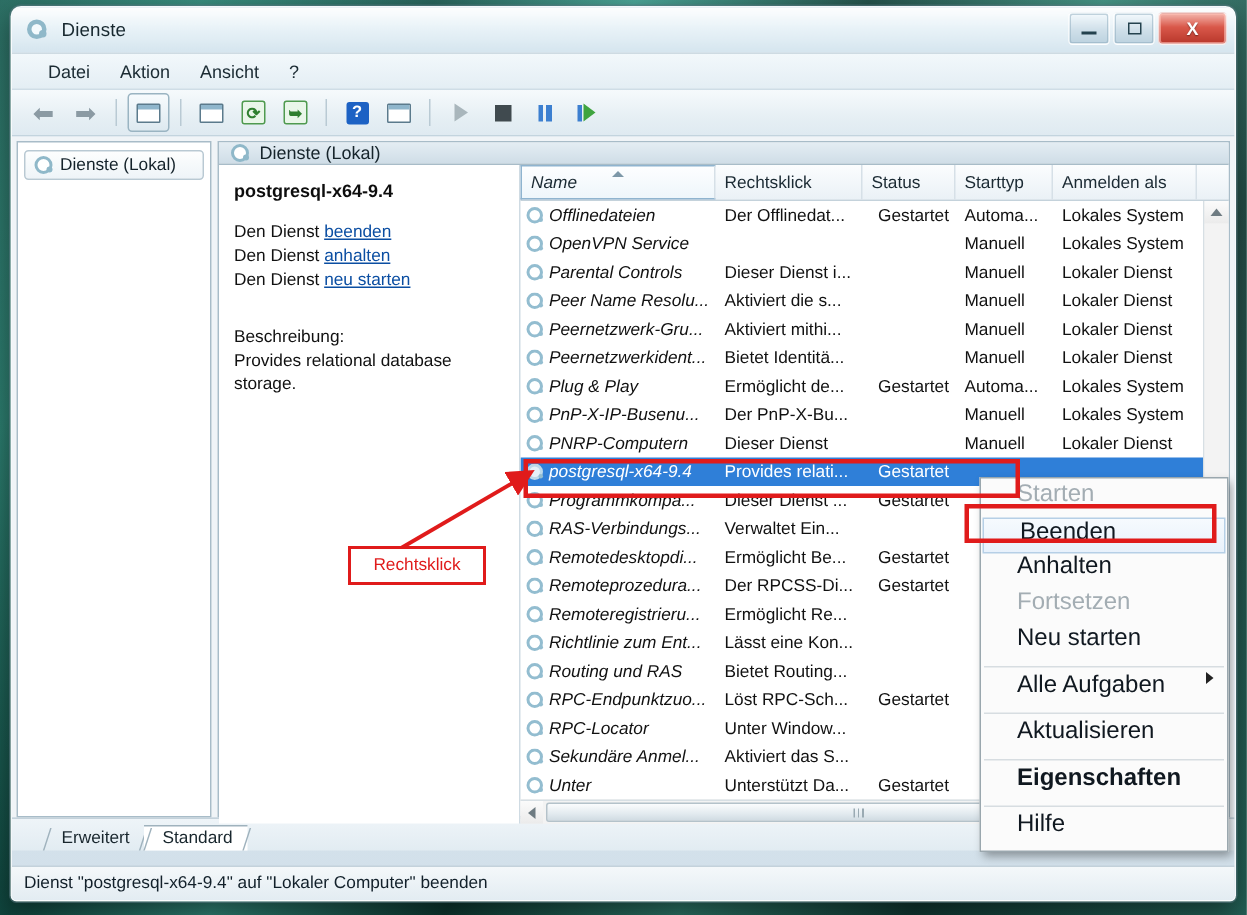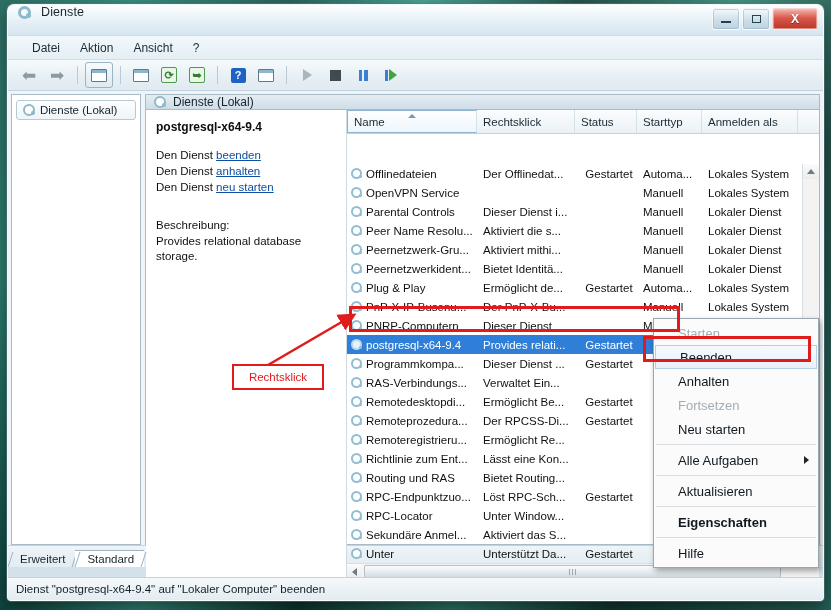--- a/index.html
+++ b/index.html
@@ -26,21 +26,21 @@
     background:linear-gradient(180deg,#e9f1f6 0%,#dbe7ef 40%,#d2e0ea 100%);
     border:1px solid rgba(255,255,255,.75);
     box-shadow:0 0 0 1px rgba(90,120,130,.55), 0 6px 18px rgba(0,0,0,.45);
     box-sizing:border-box;
     overflow:hidden;
   }
   .titlebar{
     position:relative;height:30px;
     background:linear-gradient(180deg,rgba(255,255,255,.92) 0%,rgba(233,243,248,.85) 45%,rgba(211,228,238,.9) 100%);
     border-bottom:1px solid rgba(160,185,200,.5);
-    display:flex;
+    display:flex;align-items:center;
   }
   .title-icon{
     width:16px;height:16px;margin-left:10px;margin-right:7px;position:relative;flex:none;
   }
   .gear{
     width:13px;height:13px;border-radius:50%;
     border:3px solid #8fb8c9;
     box-sizing:border-box;
     background:#f4fafd;
     position:absolute;left:0;top:1px;
@@ -150,21 +150,21 @@
   }
   .lhead .hc{
     font-size:11.5px;color:#1b2a33;display:flex;align-items:center;
     padding-left:6px;border-right:1px solid #d6e0e7;box-sizing:border-box;position:relative;
   }
   .hc.sorted:after{
     content:"";position:absolute;left:50%;top:3px;margin-left:-4px;
     border-left:4px solid transparent;border-right:4px solid transparent;border-bottom:4px solid #7d98a8;
   }
   .hc.namecol{border-left:1px solid #8fb4cf;border-top:1px solid #8fb4cf;border-bottom:1px solid #8fb4cf;background:linear-gradient(180deg,#fdfeff,#eef6fb);}
-  .c-name{width:130px;}
+  .c-name{width:130px;font-style:italic;}
   .c-desc{width:98px;}
   .c-status{width:62px;text-align:center;}
   .c-start{width:65px;}
   .c-logon{width:96px;}
 
   .rows{flex:1;overflow:hidden;position:relative;}
   .row{display:flex;height:19px;align-items:center;font-size:11.5px;color:#111;white-space:nowrap;}
   .row .cell{padding-left:6px;box-sizing:border-box;overflow:hidden;}
   .row .cell.c-name{display:flex;align-items:center;gap:4px;padding-left:4px;}
   .row.selected{background:#2f7fd8;color:#fff;}
@@ -201,21 +201,21 @@
     background:linear-gradient(180deg,#fbfcfd,#e2eaef 60%,#d0dbe2);
     border:1px solid #b4c2ca;border-radius:2px;
   }
   .hs-thumb:after{
     content:"";position:absolute;left:50%;top:50%;margin:-3px 0 0 -4px;width:8px;height:6px;
     background:repeating-linear-gradient(90deg,#9aaab3 0 1px,transparent 1px 3px);
   }
 
   
   .tabs{
-    height:21px;display:flex;align-items:flex-end;padding-left:0;
+    height:21px;display:flex;align-items:flex-end;padding-left:21px;
     background:linear-gradient(180deg,#eef4f8,#e2ecf2);
     border-top:1px solid #c4d2db;
   }
   .tab{
     font-size:11.5px;color:#18262d;padding:2px 10px 2px 12px;position:relative;
     background:transparent;
   }
   .tab .slashL{position:absolute;left:2px;top:1px;bottom:0;width:8px;border-left:1px solid #9fb2bd;transform:skewX(-18deg);}
   .tab .slashR{position:absolute;right:0px;top:1px;bottom:0;width:8px;border-right:1px solid #9fb2bd;transform:skewX(-18deg);}
   .tab.active{background:#fff;border-top:1px solid #9fb2bd;}
@@ -230,22 +230,22 @@
   }
 
   
   .ctxmenu{
     position:absolute;left:645px;top:313px;width:164px;
     background:#fbfbfb;border:1px solid #9aa7ae;
     box-shadow:2px 3px 6px rgba(0,0,0,.35);
     padding:2px 0;z-index:40;
   }
   .ctxmenu .mi{
-    height:24px;display:flex;align-items:center;padding-left:24px;
-    font-size:13px;color:#101820;position:relative;
+    height:24px;display:flex;padding-left:24px;
+    font-size:16px;color:#101820;position:relative;
   }
   .ctxmenu .mi.disabled{color:#a3adb3;}
   .ctxmenu .mi.bold{font-weight:bold;}
   .ctxmenu .mi.hover{
     background:linear-gradient(180deg,#f6fafe,#e8f1fb);
     border:1px solid #b6cfe6;height:22px;margin:0 1px;
   }
   .ctxmenu .mdiv{height:1px;background:#d7dde1;margin:3px 2px;}
   .submark{position:absolute;right:9px;border-top:4px solid transparent;border-bottom:4px solid transparent;border-left:5px solid #222;}
 
@@ -378,21 +378,21 @@
 
         <div class="listwrap">
           <div class="lhead">
             <div class="hc c-name namecol sorted">Name</div>
             <div class="hc c-desc">Rechtsklick</div>
             <div class="hc c-status">Status</div>
             <div class="hc c-start">Starttyp</div>
             <div class="hc c-logon">Anmelden als</div>
           </div>
 
-          <div style="flex:1;display:flex;min-height:0;margin-top:30px;">
+          <div style="flex:1;display:flex;min-height:0;">
             <div class="rows" id="rows-container">
                 <div class="row">
                   <div class="cell c-name">
                     <span class="rgear"></span>
                     <span>Offlinedateien</span>
                   </div>
                   <div class="cell c-desc">Der Offlinedat...</div>
                   <div class="cell c-status">Gestartet</div>
                   <div class="cell c-start">Automa...</div>
                   <div class="cell c-logon">Lokales System</div>

